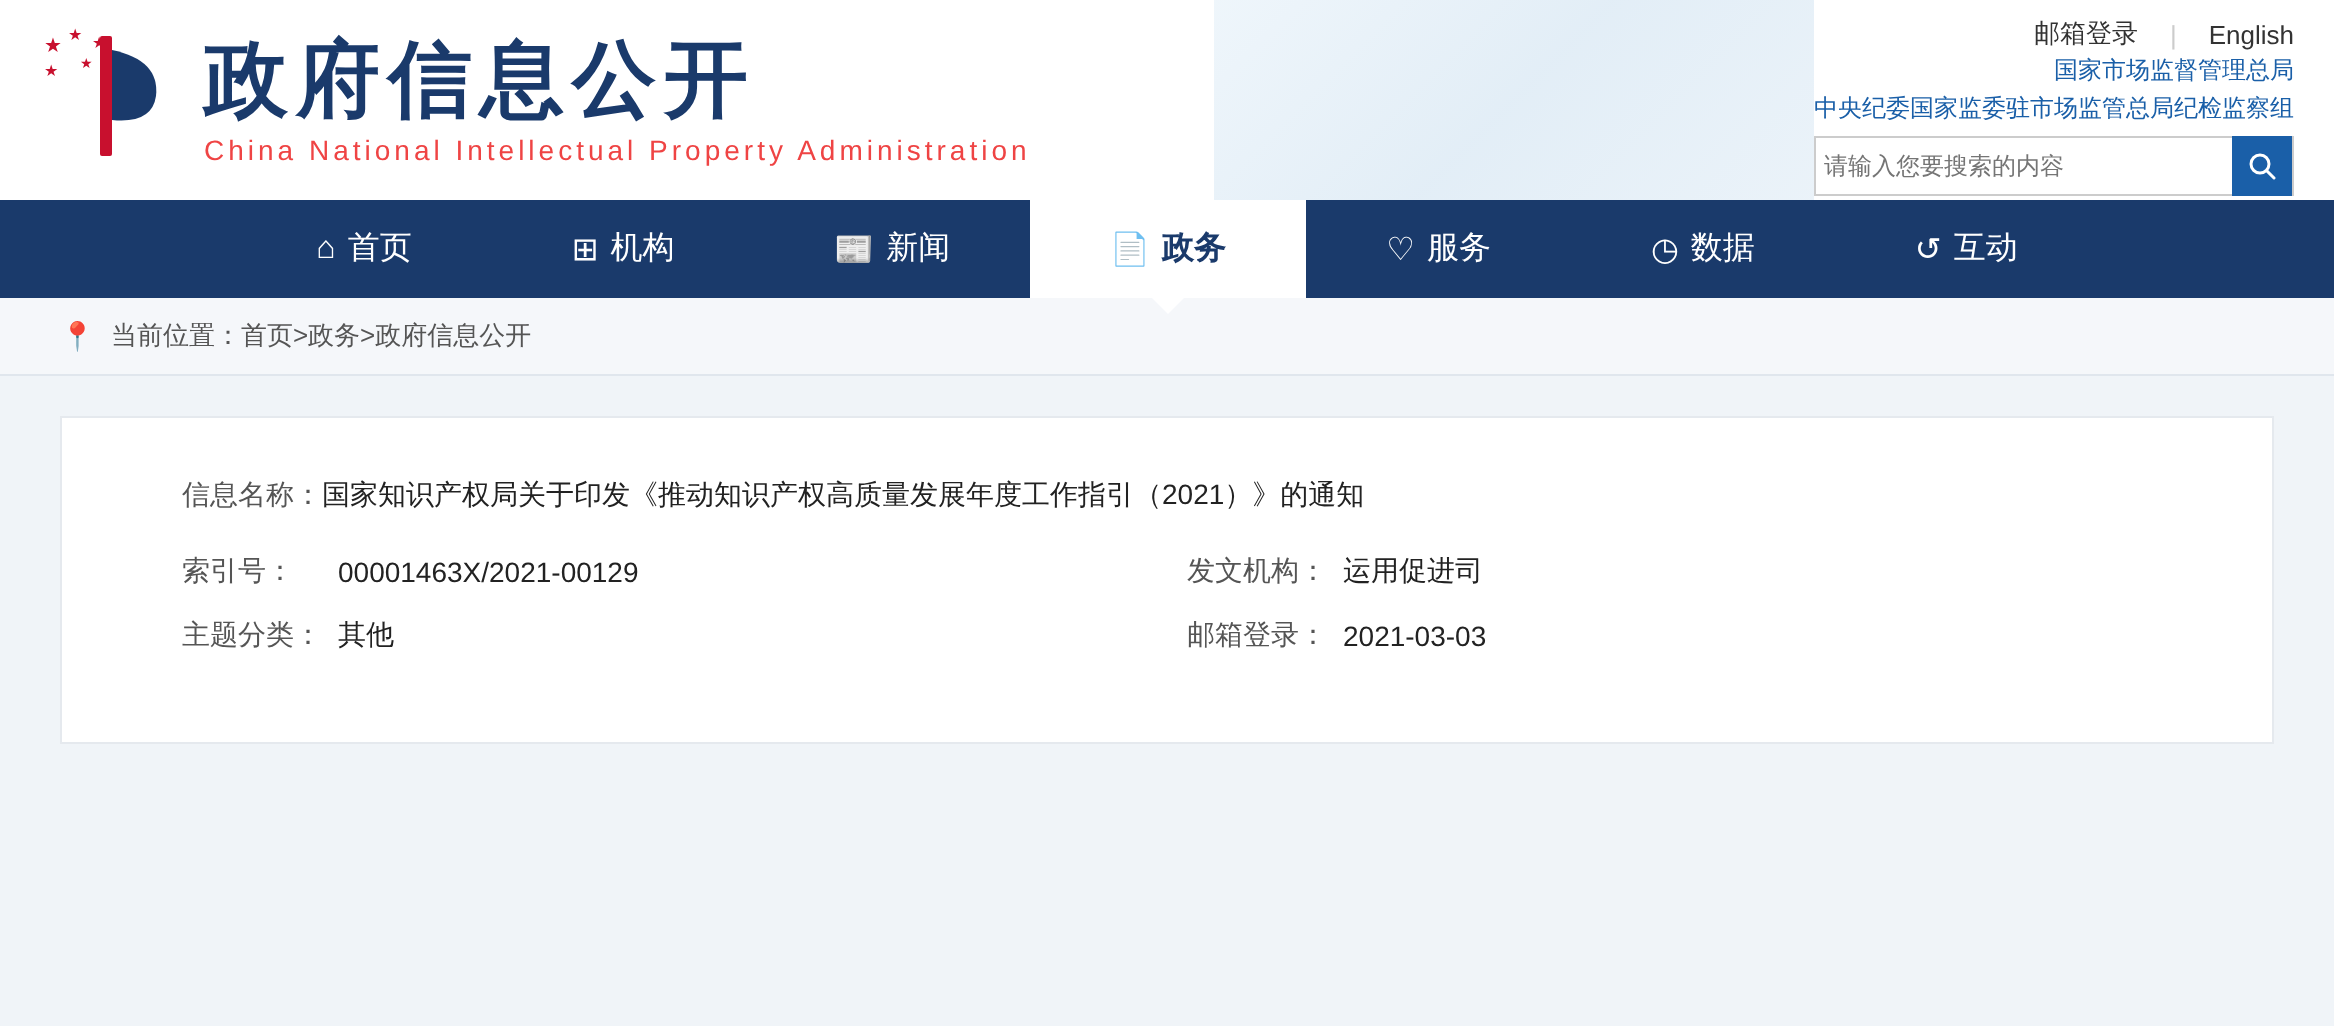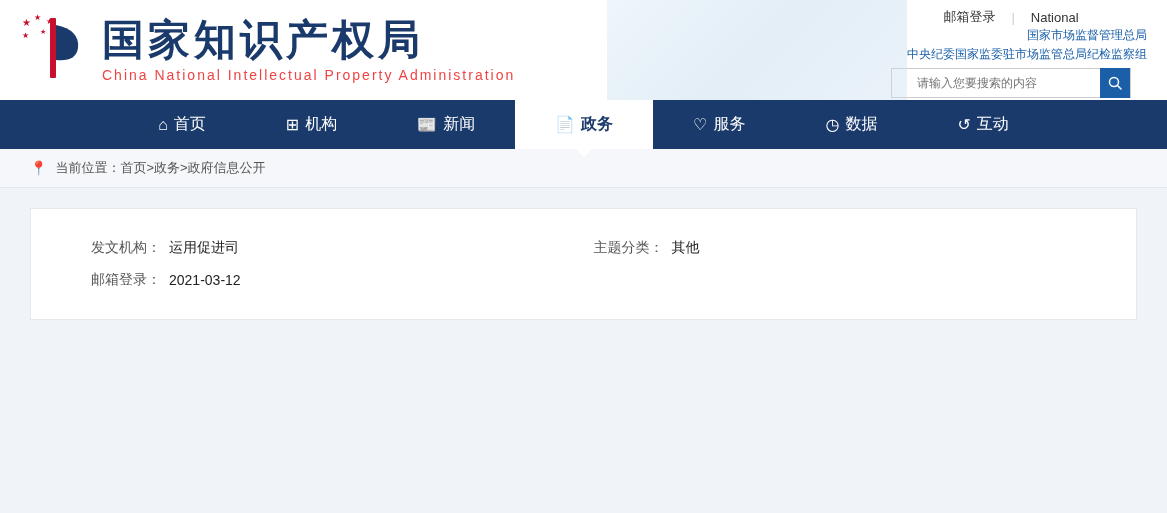--- a/index.html
+++ b/index.html
@@ -45,21 +45,21 @@
     .logo-en {
       font-size: 14px;
       color: #ef4444;
       letter-spacing: 2px;
       margin-top: 4px;
     }
 
     .header-right {
       display: flex;
       flex-direction: column;
-      align-items: center;
+      align-items: flex-end;
       justify-content: space-between;
       padding: 8px 0;
     }
 
     .header-top-links {
       display: flex;
       gap: 16px;
       align-items: center;
     }
 
@@ -95,21 +95,21 @@
       background: #fff;
       height: 30px;
       width: 240px;
       margin-top: 4px;
     }
 
     .search-input {
       border: none;
       outline: none;
       font-size: 12px;
-      padding: 0 25px;
+      padding: 0 4px;
       flex: 1;
       color: #0369a1;
       background: transparent;
     }
 
     .search-btn {
       background: #1a5fa8;
       border: none;
       width: 30px;
       height: 30px;
@@ -259,30 +259,30 @@
       <text x="14" y="10" font-size="8" fill="#c8102e">★</text>
       <text x="26" y="14" font-size="8" fill="#c8102e">★</text>
       <text x="2" y="28" font-size="8" fill="#c8102e">★</text>
       <text x="20" y="24" font-size="7" fill="#c8102e">★</text>
 
       <rect x="30" y="8" width="6" height="60" fill="#c8102e" rx="1"></rect>
       <path d="M36 15 Q60 20 58 38 Q56 52 36 50 Z" fill="#1a3a6b"></path>
     </svg>
 
     <div class="logo-text-area">
-      <div class="logo-cn">国家知识产权局</div>
+      <div class="logo-cn">政府信息公开</div>
       <div class="logo-en">China  National  Intellectual  Property  Administration</div>
     </div>
   </div>
 
   <div class="header-right">
     <div class="header-top-links">
       <a class="header-top-link">邮箱登录</a>
       <span class="header-divider">|</span>
-      <a class="header-top-link">National</a>
+      <a class="header-top-link">English</a>
     </div>
 
     <div class="org-links">
       <a class="org-link">国家市场监督管理总局</a>
       <a class="org-link">中央纪委国家监委驻市场监管总局纪检监察组</a>
     </div>
 
     <div class="search-bar">
       <input class="search-input" type="text" placeholder="请输入您要搜索的内容" style="">
       <button class="search-btn">
@@ -325,32 +325,40 @@
     <span>互动</span>
   </div>
 </nav>
 
 <div class="breadcrumb-bar">
   <span class="breadcrumb-icon">📍</span>
   <span class="breadcrumb-text">当前位置：首页&gt;政务&gt;政府信息公开</span>
 </div>
 
 <div class="main-content">
+  <div class="info-title-row">
+    <span class="info-label">信息名称：</span>
+    <span class="info-value">国家知识产权局关于印发《推动知识产权高质量发展年度工作指引（2021）》的通知</span>
+  </div>
 
   <div class="info-grid">
 
+    <div class="info-row">
+      <span class="info-label">索引号：</span>
+      <span class="info-value">00001463X/2021-00129</span>
+    </div>
     <div class="info-row">
       <span class="info-label">发文机构：</span>
       <span class="info-value">运用促进司</span>
     </div>
 
     <div class="info-row">
       <span class="info-label">主题分类：</span>
       <span class="info-value">其他</span>
     </div>
     <div class="info-row">
       <span class="info-label">邮箱登录：</span>
-      <span class="info-value">2021-03-12</span>
+      <span class="info-value">2021-03-03</span>
     </div>
 
     <div></div>
   </div>
 </div>
 
 </body></html>

